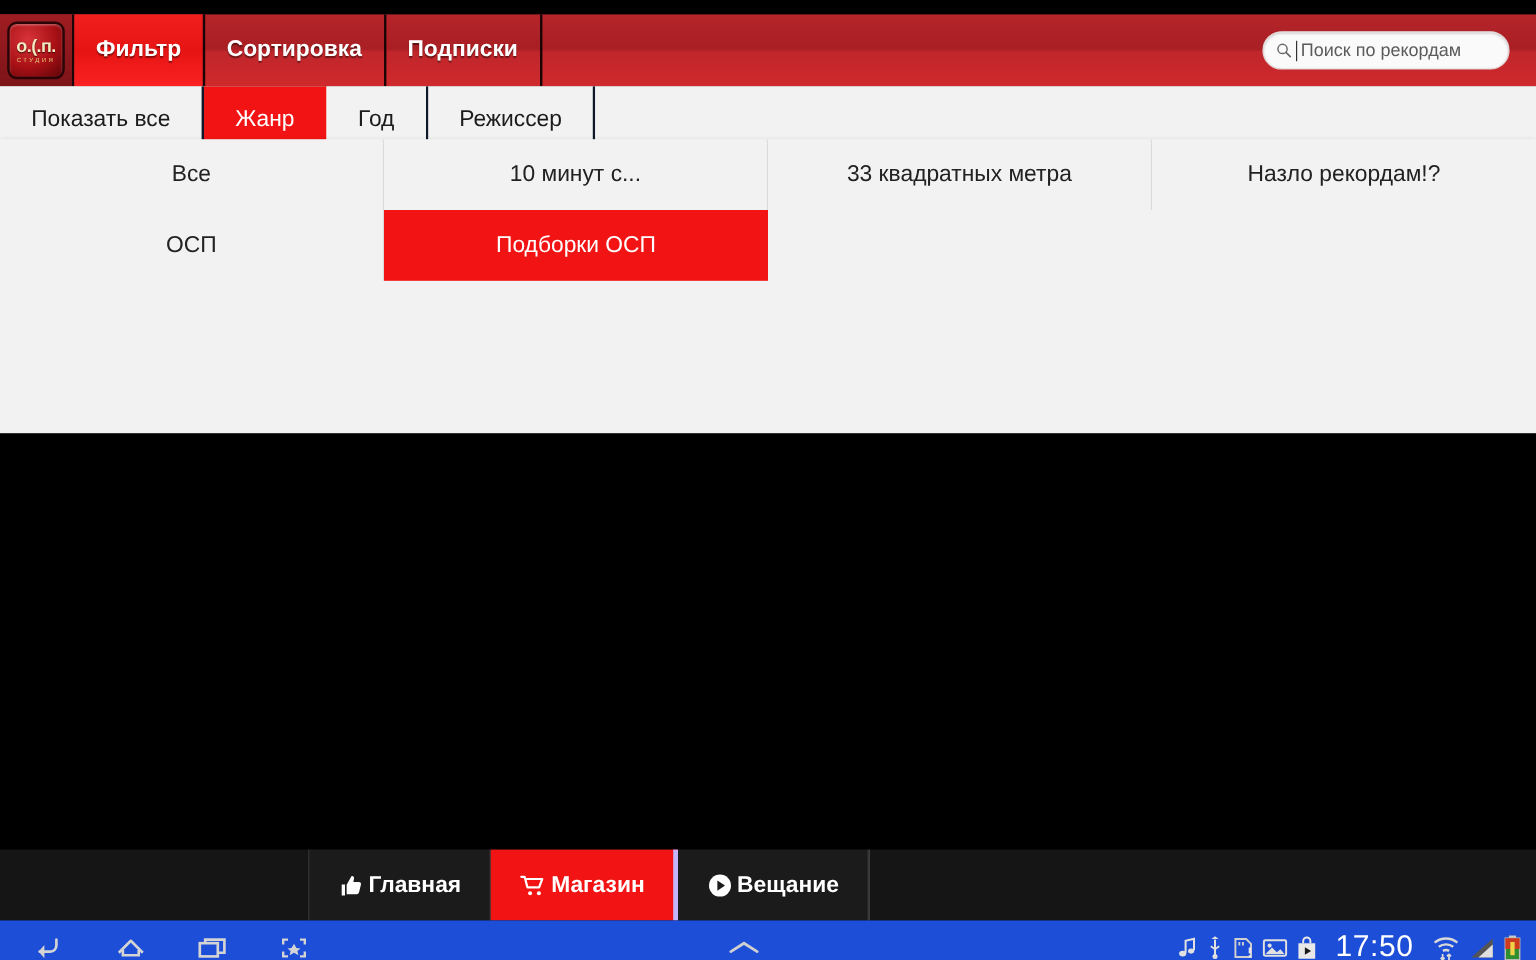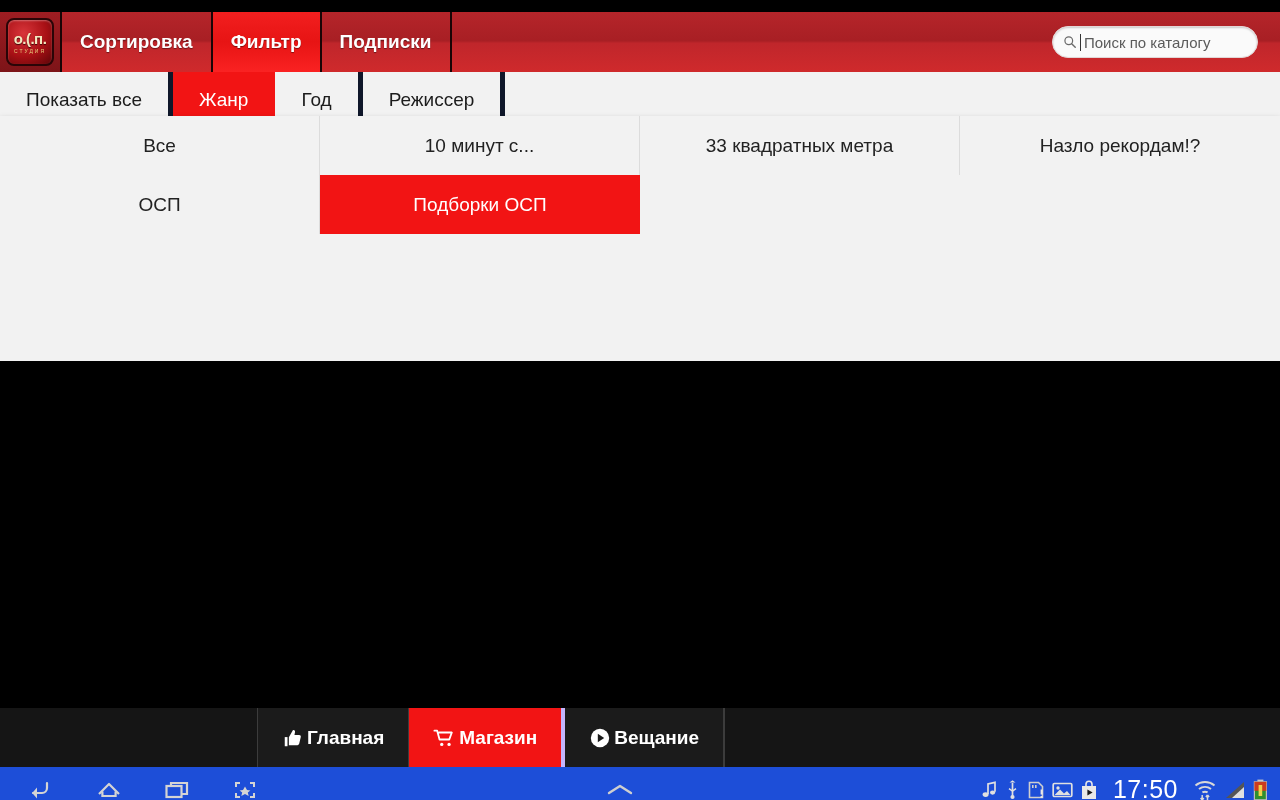--- a/index.html
+++ b/index.html
@@ -64,21 +64,21 @@
   
   .tabstrip {
     position: absolute; left: 0; top: 60px; width: 1280px; height: 56px;
     background: #f0f0f0;
     border-bottom: 1px solid #c8c8c8;
     display: flex; align-items: stretch;
   }
   .ftab {
     display: flex; align-items: center; justify-content: center;
     padding: 0 26px; font-size: 19px; color: #1c1c1c;
-    border-right: 5px solid #0f172a;
+    border-right: 2px solid #0f172a;
     background: #f2f2f2; cursor: pointer; white-space: nowrap;
   }
   .ftab.active {
     background: #f21414; color: #fff;
     border-right: 1px solid #f21414;
   }
   .tabstrip-rest { flex: 1 1 auto; background: #f2f2f2; }
 
   
   .panel {
@@ -374,38 +374,38 @@
       </div>
   </div>
 
   <div class="topbar">
     <div class="logo-cell">
       <div class="logo-box">
         <div class="logo-main">о.(.п.</div>
         <div class="logo-sub">СТУДИЯ</div>
       </div>
     </div>
+    <div class="topbtn active">
+      <span>Фильтр</span>
+    </div>
     <div class="topbtn">
       <span>Сортировка</span>
-    </div>
-    <div class="topbtn active">
-      <span>Фильтр</span>
     </div>
     <div class="topbtn">
       <span>Подписки</span>
     </div>
     <div class="topbar-spacer"></div>
     <div class="searchwrap">
       <div class="searchbox">
         <svg viewBox="0 0 16 16" width="14" height="14">
           <circle cx="6.6" cy="6.6" r="4.4" fill="none" stroke="#6a6a6a" stroke-width="1.4"></circle>
           <line x1="9.9" y1="9.9" x2="14" y2="14" stroke="#6a6a6a" stroke-width="1.6" stroke-linecap="round"></line>
         </svg>
         <span class="caret"></span>
-        <span class="search-ph">Поиск по каталогу</span>
+        <span class="search-ph">Поиск по рекордам</span>
       </div>
     </div>
   </div>
 
   <div class="tabstrip">
     <div class="ftab">
       <span>Показать все</span>
     </div>
     <div class="ftab active">
       <span>Жанр</span>

